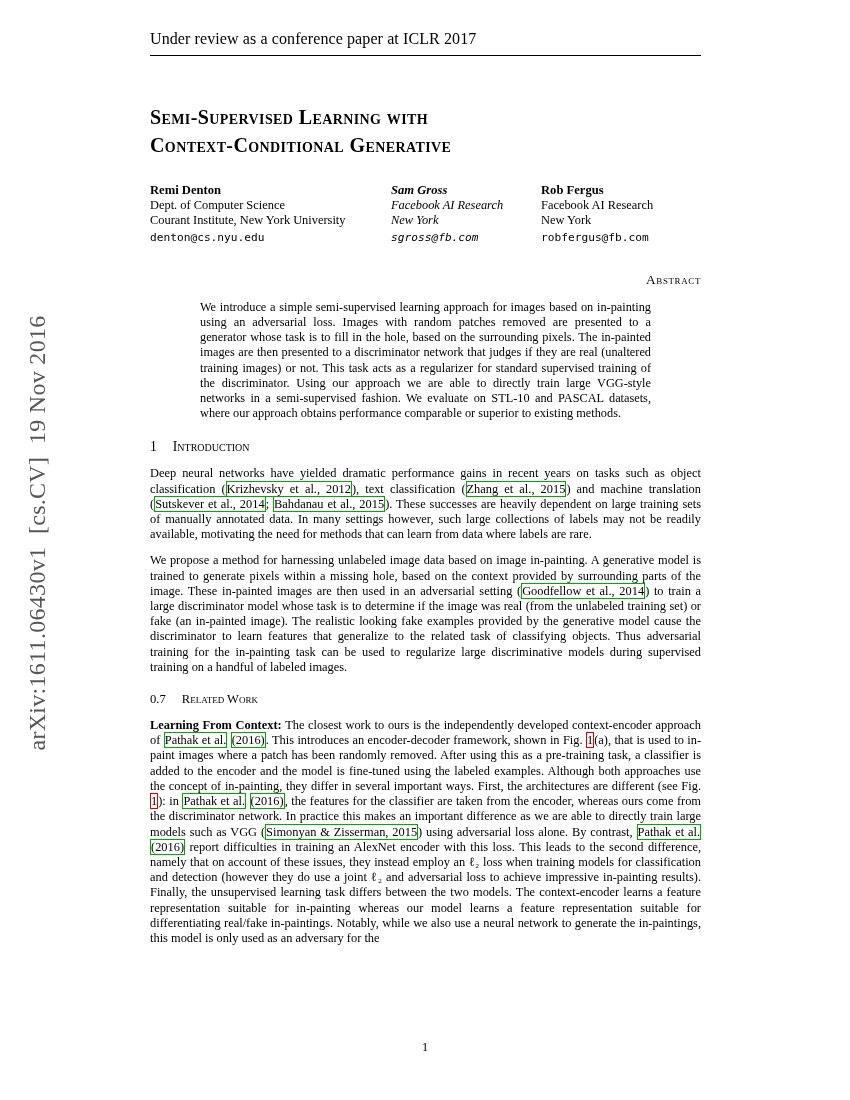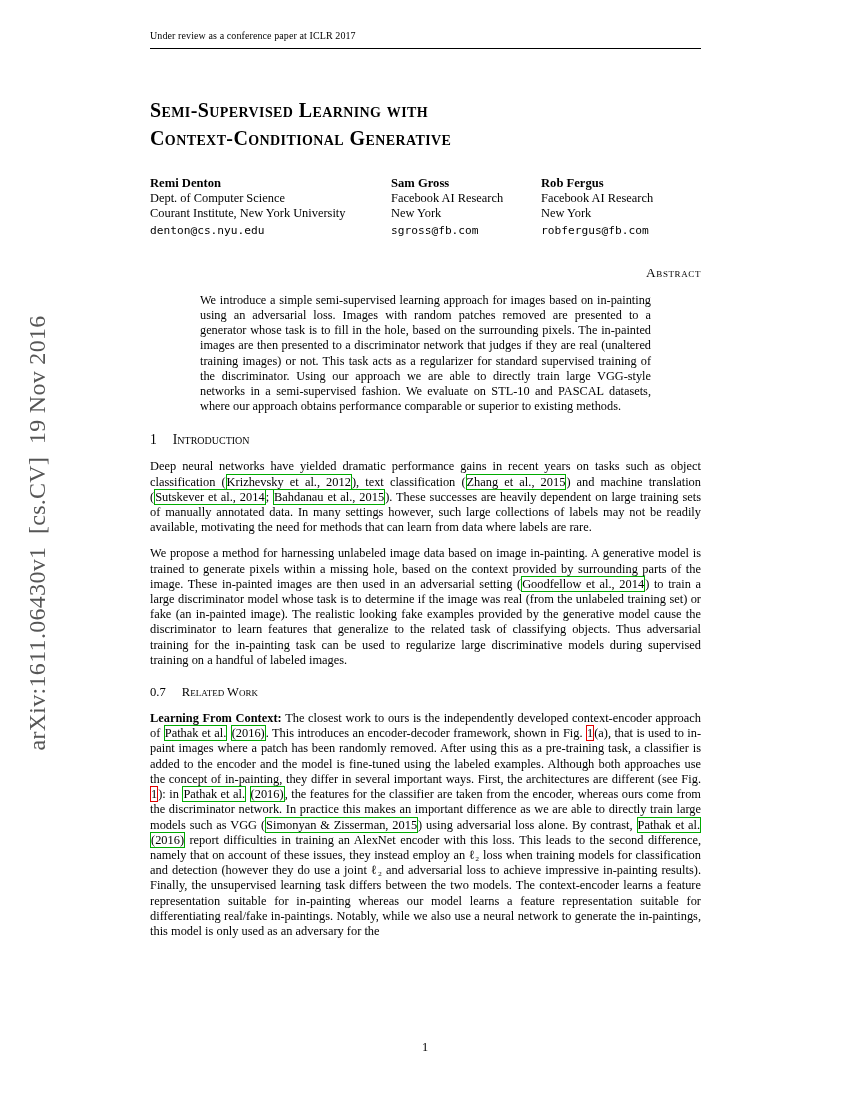--- a/index.html
+++ b/index.html
@@ -4,33 +4,33 @@
 <style>
   * { margin:0; padding:0; box-sizing:border-box; }
   html,body { background:#ffffff; }
   .page {
     position:relative; width:850px; height:1100px; background:#ffffff;
     font-family:"Liberation Serif","DejaVu Serif",serif; color:#000;
     overflow:hidden;
   }
   .content { position:absolute; left:150px; top:30px; width:551px; }
 
-  .review-header { font-size:10px; letter-spacing:0.1px; }
+  .review-header { font-size:16px; letter-spacing:0.1px; }
   .header-rule { border:none; border-top:1.2px solid #000; margin-top:7px; }
 
   .title {
     margin-top:48px; font-variant:small-caps; font-weight:bold;
     font-size:20px; line-height:27.5px; letter-spacing:0.4px;
   }
   .title-line { display:block; }
 
   .authors { display:flex; margin-top:24px; }
   .author { font-size:12.4px; line-height:15.2px; }
   .author.col1 { width:241px; }
-  .author.col2 { width:150px; }
+  .author.col2 { width:150px;font-style:italic; }
   .author.col3 { flex:1; }
   .author-name { font-weight:bold; font-size:12.6px; }
   .author-email { font-family:"DejaVu Sans Mono","Liberation Mono",monospace; font-size:11.2px; margin-top:1px; }
 
   .abstract-heading {
     margin-top:27px; text-align:right; font-variant:small-caps;
     font-size:13.4px; letter-spacing:0.6px;
   }
   .abstract-body {
     margin:12px 50px 0 50px; text-align:justify;

